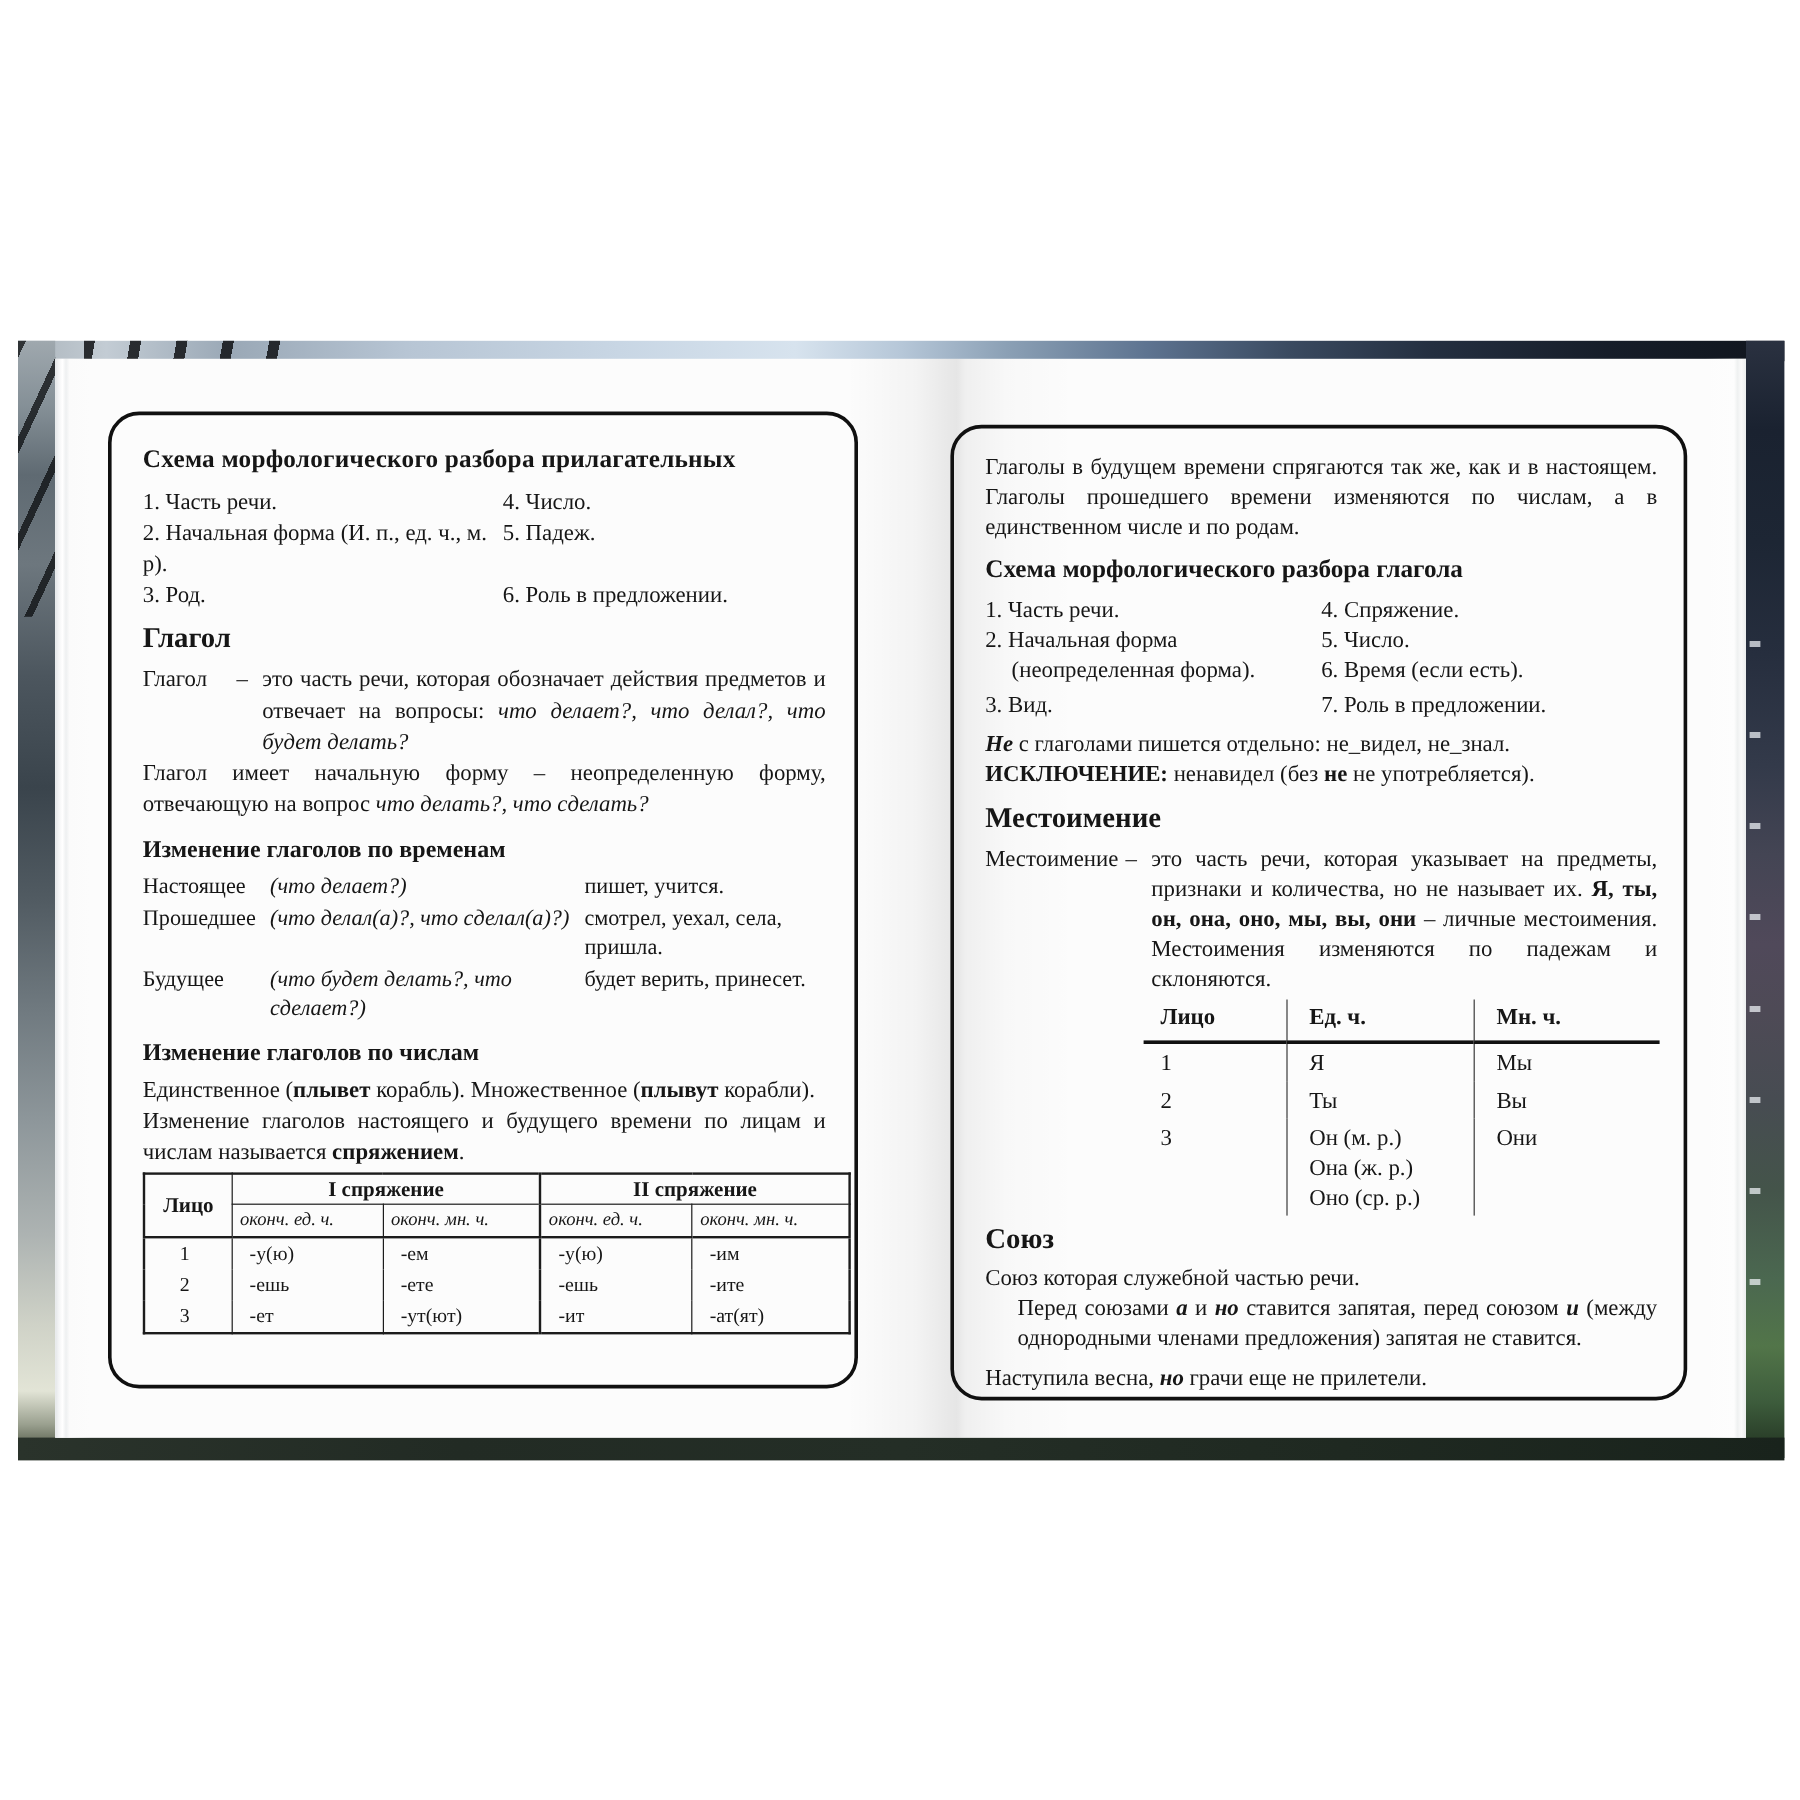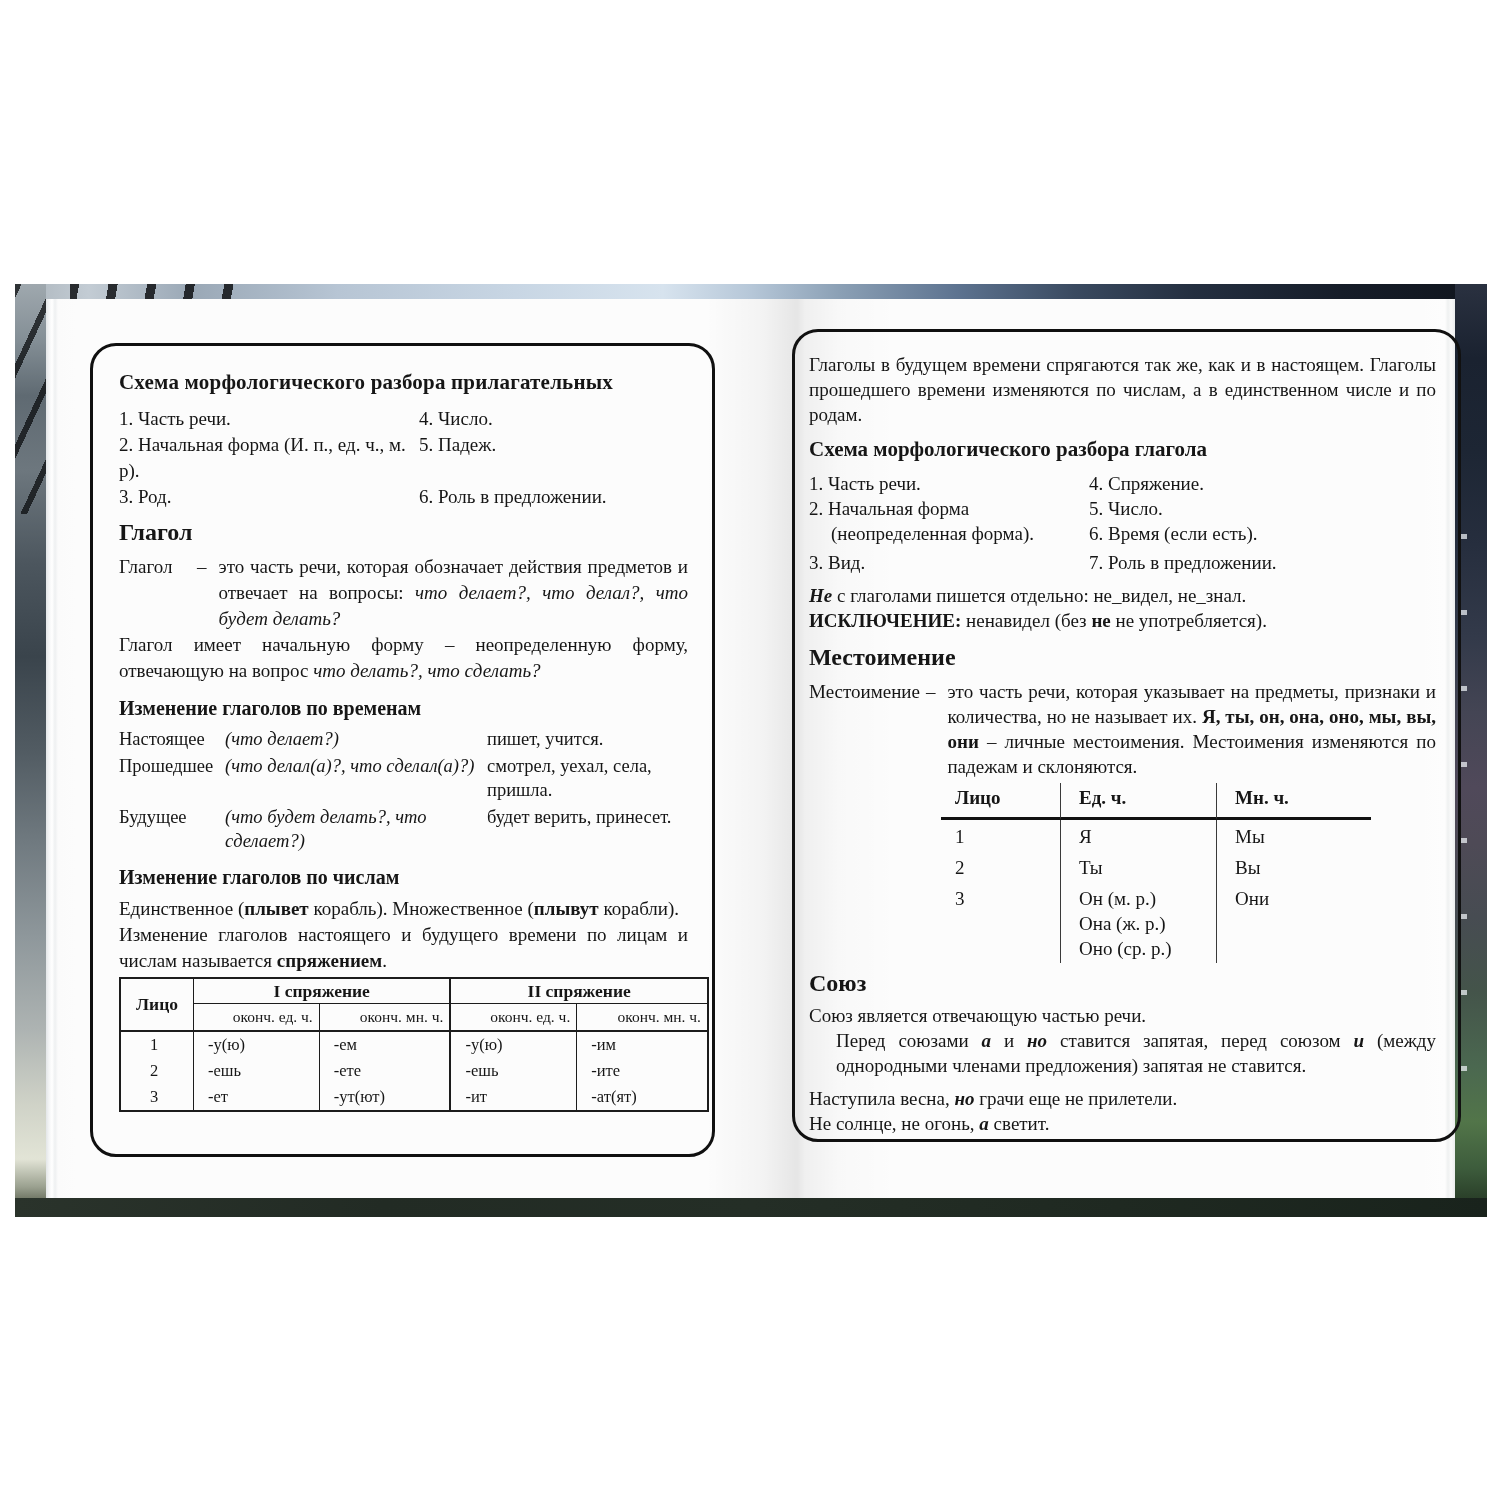--- a/index.html
+++ b/index.html
@@ -29,21 +29,21 @@
   .spine-shade{position:absolute;left:660px;top:0;width:190px;height:100%;
     background:linear-gradient(to right,rgba(0,0,0,0) 0%,rgba(0,0,0,.035) 30%,rgba(0,0,0,.09) 48%,rgba(0,0,0,.05) 52%,rgba(0,0,0,.015) 70%,rgba(0,0,0,0) 100%);}
   .stack-left{position:absolute;left:0;top:0;width:30px;height:100%;
     background:linear-gradient(to right,#e3e6e8 0,#f4f5f6 3px,#ffffff 6px,#eef0f1 9px,#fbfbfb 12px,rgba(255,255,255,0) 100%);}
   .stack-right{position:absolute;right:0;top:0;width:34px;height:100%;
     background:linear-gradient(to left,#eceeee 0,#fafafa 4px,#eff1f1 7px,#fdfdfd 10px,rgba(255,255,255,0) 100%);}
   
   .frame{position:absolute;box-sizing:border-box;border:3px solid #101010;border-radius:26px;
     background:transparent;overflow:hidden;}
   .frame.left{left:90px;top:343px;width:625px;height:814px;padding:22px 24px 14px 26px;}
-  .frame.right{left:792px;top:329px;width:669px;height:813px;padding:20px 22px 12px 14px;}
+  .frame.right{left:792px;top:354px;width:614px;height:813px;padding:20px 22px 12px 26px;}
   
   .fs{font-size:19px;line-height:26px;}
   .just{text-align:justify;}
   .pg-title{font-size:21px;line-height:24px;font-weight:bold;letter-spacing:.2px;margin:2px 0 12px 0;}
   .h-big{font-size:24px;line-height:28px;font-weight:bold;margin:8px 0 8px 0;}
   .sub{font-size:20px;line-height:24px;font-weight:bold;margin:12px 0 7px 0;}
   .st-b{font-weight:bold;}
   .st-i{font-style:italic;}
   .st-bi{font-weight:bold;font-style:italic;}
   
@@ -60,21 +60,21 @@
   .hang.r .lbl{min-width:104px;}
   
   .times{display:grid;grid-template-columns:106px 262px 1fr;font-size:18.5px;line-height:24px;row-gap:3px;margin-bottom:2px;}
   .times .q{font-style:italic;}
   
   table.conj{border-collapse:collapse;border:2px solid #1c1c1c;width:590px;margin:3px 0 6px 0;font-size:16.5px;}
   table.conj th,table.conj td{padding:1px 6px;font-weight:normal;}
   table.conj .corner{border-right:1.6px solid #1c1c1c;border-bottom:2.6px solid #1c1c1c;font-weight:bold;font-size:17.5px;text-align:center;width:60px;}
   table.conj .grp{border-bottom:1.6px solid #1c1c1c;font-weight:bold;font-size:17.5px;height:22px;}
   table.conj .grp2{border-left:2px solid #1c1c1c;}
-  table.conj .subh{font-size:15.5px;text-align:right;height:24px;border-bottom:2.6px solid #1c1c1c;}
+  table.conj .subh{font-size:15.5px;text-align:left;height:24px;border-bottom:2.6px solid #1c1c1c;font-style:italic;}
   table.conj .vl{border-left:1.6px solid #1c1c1c;}
   table.conj .vl2{border-left:2px solid #1c1c1c;}
   table.conj td{height:24px;padding-left:14px;}
   table.conj td.num{text-align:center;padding-left:0;}
   
   .pron{display:grid;grid-template-columns:119px 156px 155px;margin:4px 0 2px 132px;font-size:19px;line-height:25px;}
   .pron .hd{font-weight:bold;border-bottom:3px solid #111;padding:2px 0 7px 18px;}
   .pron .hd.c1{padding-left:14px;}
   .pron .cell{padding:4px 0 2px 18px;}
   .pron .cell.c1{padding-left:14px;}
@@ -225,21 +225,21 @@
     <div class="cell vl">
       <div>Он (м. р.)</div>
       <div>Она (ж. р.)</div>
       <div>Оно (ср. р.)</div>
     </div>
     <div class="cell vl">Они</div>
   </div>
 
   <div class="h-big" style="margin-top:6px;margin-bottom:6px;">Союз</div>
 
-  <div class="fs" style="line-height:25px;">Союз является отвечающую частью речи.</div>
+  <div class="fs" style="line-height:25px;">Союз которая служебной частью речи.</div>
   <div class="fs just" style="line-height:25px;margin-left:27px;"><span>Перед союзами </span><span class="st-bi">а</span><span> и </span><span class="st-bi">но</span><span> ставится запятая, перед союзом </span><span class="st-bi">и</span><span> (между однородными членами предложения) запятая не ставится.</span></div>
 
   <div class="mt8">
     <div class="fs" style="line-height:25px;"><span>Наступила весна, </span><span class="st-bi">но</span><span> грачи еще не прилетели.</span></div>
     <div class="fs" style="line-height:25px;"><span>Не солнце, не огонь, </span><span class="st-bi">а</span><span> светит.</span></div>
 
   </div>
 </div>
 
 </body></html>

